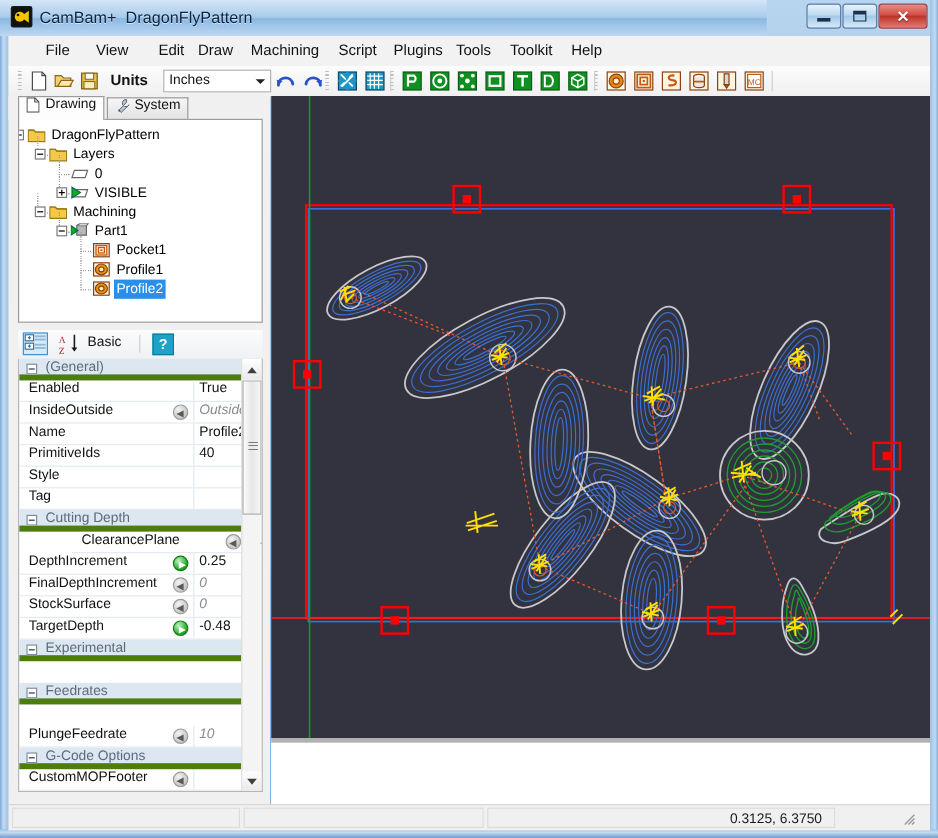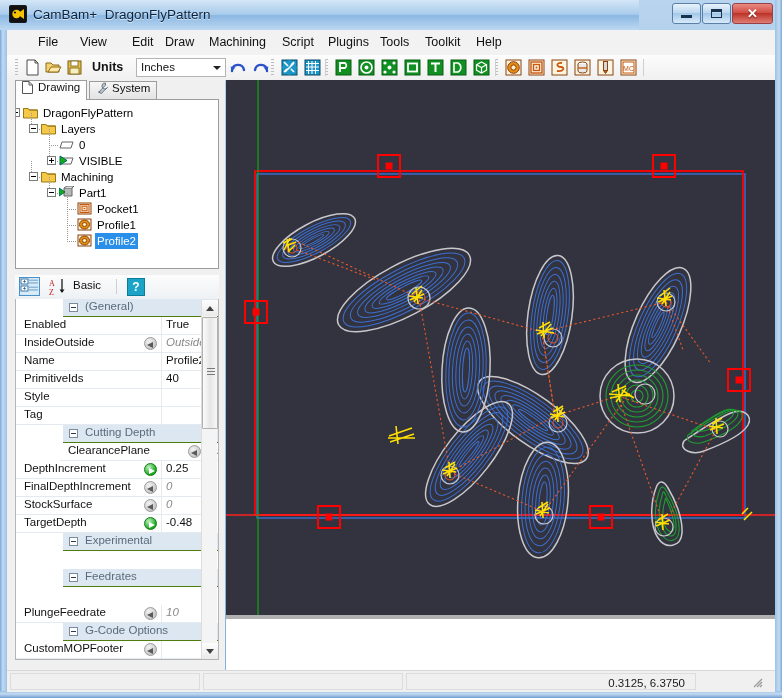--- a/index.html
+++ b/index.html
@@ -144,21 +144,21 @@
     background:#1ba4c8;border:1px solid #0d7c99;box-sizing:border-box;
     color:#fff;font-size:12px;font-weight:bold;text-align:center;line-height:16px;}
 
   #propgrid{
     position:absolute;left:0;top:24px;width:204px;height:361px;
     background:#ffffff;border:1px solid #b5b5b5;border-top:none;box-sizing:border-box;
     overflow:hidden;
   }
   .prow{position:absolute;left:0;width:186px;height:18px;box-sizing:border-box;
     border-bottom:1px solid #e4eaf0;}
-  .pcat{background:#dce7f2;border-bottom:1px solid #4d7c0f;margin-left:47px;}
+  .pcat{background:#dce7f2;border-bottom:5px solid #4d7c0f;}
   .pcat .pcat-text{position:absolute;left:22px;top:1px;font-size:11.5px;color:#5b6b7b;}
   .pcat .pcat-exp{position:absolute;left:6px;top:4px;width:9px;height:9px;
     border:1px solid #7b8b9b;background:#fff;box-sizing:border-box;}
   .pcat .pcat-exp::before{content:"";position:absolute;left:1px;top:3px;width:5px;height:1px;background:#2b3b4b;}
   .pname{position:absolute;left:8px;top:1px;font-size:11.5px;color:#111;white-space:nowrap;}
   .pvline{position:absolute;left:145px;top:0;width:1px;height:17px;background:#e4eaf0;}
   .pval{position:absolute;left:150px;top:1px;font-size:11.5px;color:#111;white-space:nowrap;}
   .pval.inherit{color:#8a8a8a;font-style:italic;}
   .pbadge{position:absolute;left:128px;top:2px;width:13px;height:13px;border-radius:50%;}
   .pbadge.on{background:radial-gradient(circle at 35% 30%,#bff0c0,#18a81e 70%);border:1px solid #0d7a12;box-sizing:border-box;}

